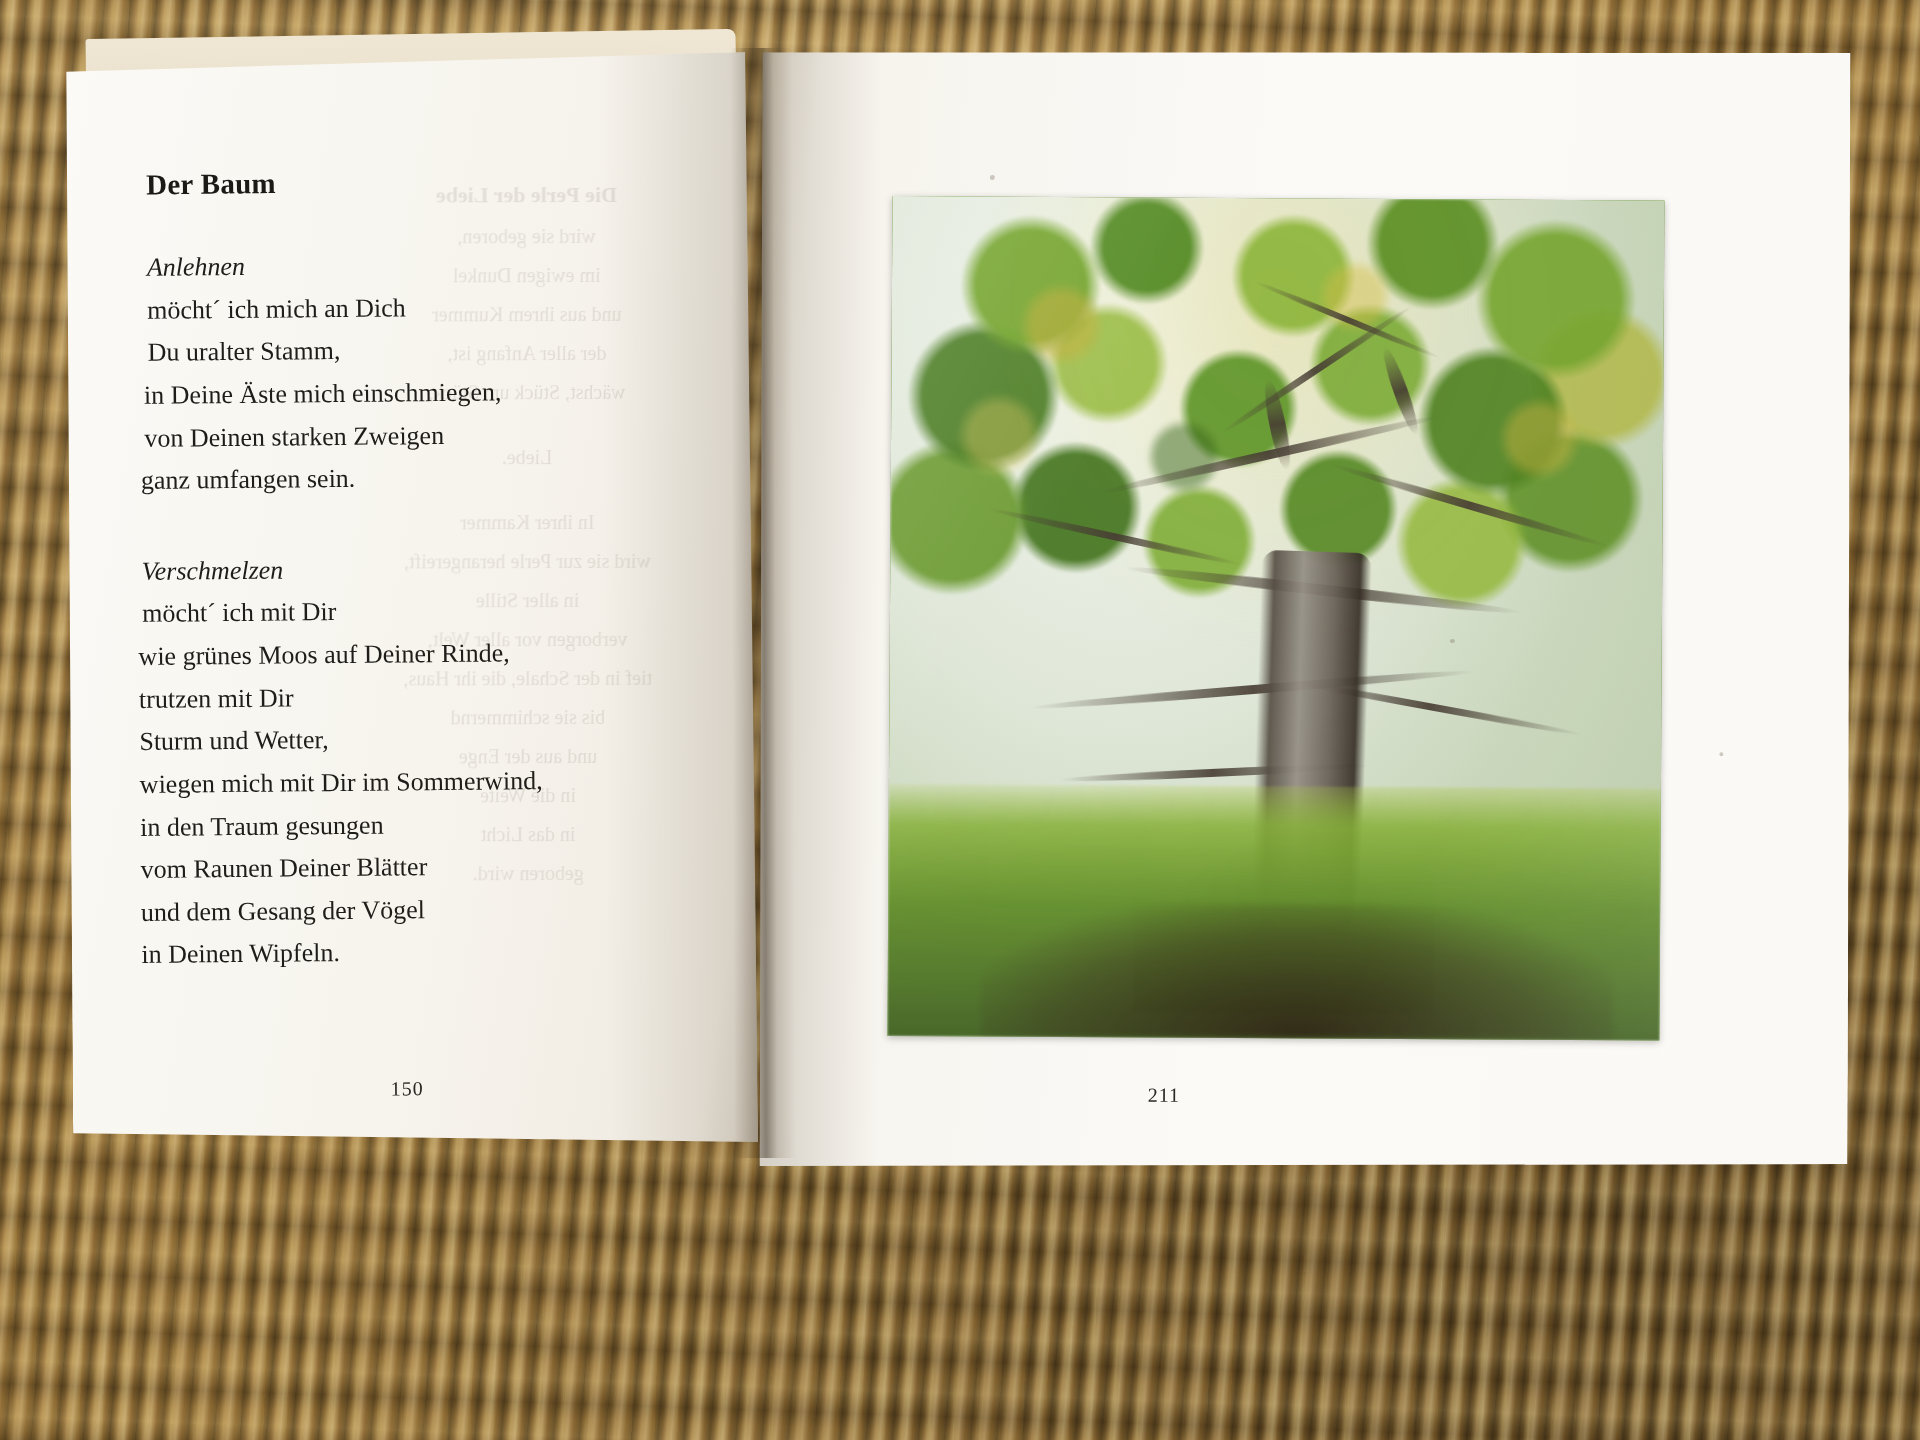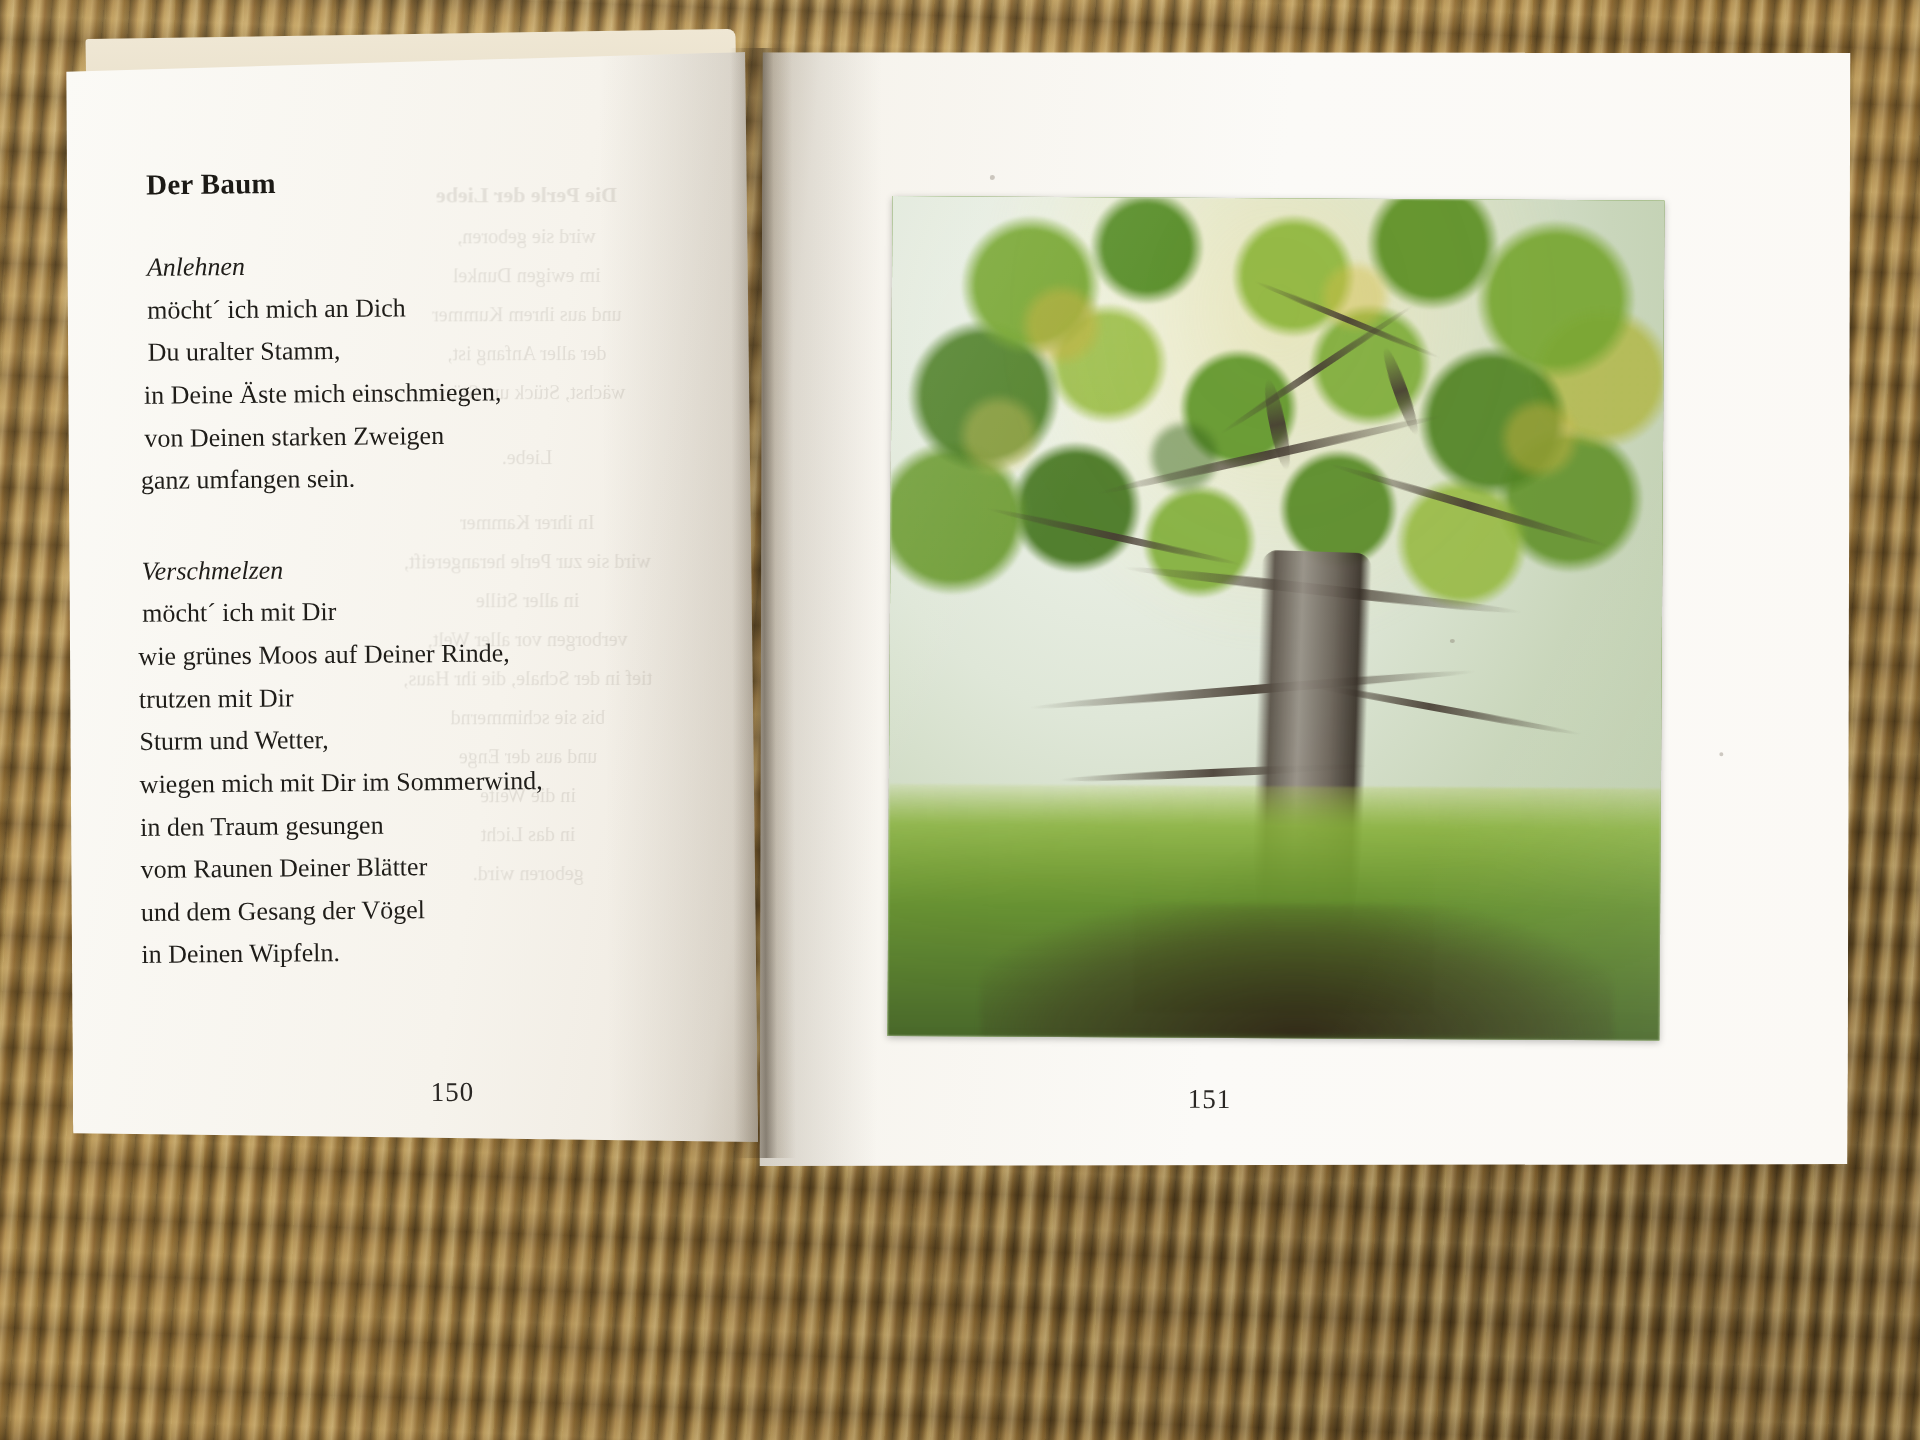--- a/index.html
+++ b/index.html
@@ -168,24 +168,23 @@
   .verse-line.italic {
     font-style: italic;
   }
   .verse-line.i0 { margin-left: 0px; }
   .verse-line.i1 { margin-left: -4px; }
   .verse-line.i2 { margin-left: -8px; }
   .verse-line.i3 { margin-left: -12px; }
 
   .folio {
     position: absolute;
-    font-size: 27px;
+    font-size: 20px;
     color: #2a2724;
     letter-spacing: 1px;
-    margin-left: 40px;
   }
   .folio-left {
     left: 318px;
     top: 1022px;
   }
   .folio-right {
     left: 390px;
     top: 1034px;
   }
 
@@ -413,17 +412,17 @@
       <div class="trunk-roots"></div>
       <div class="ground"></div>
       <div class="ground-dark"></div>
       <div class="photo-sheen"></div>
     </div>
 
     <div class="speck" style="left:228px; top:126px; width:5px; height:5px;"></div>
     <div class="speck" style="left:690px; top:588px; width:5px; height:4px;"></div>
     <div class="speck" style="left:960px; top:700px; width:4px; height:4px;"></div>
 
-    <div class="folio folio-right">151</div>
+    <div class="folio folio-right">211</div>
   </div>
 
   <div class="gutter"></div>
 </div>
 
 </body></html>

